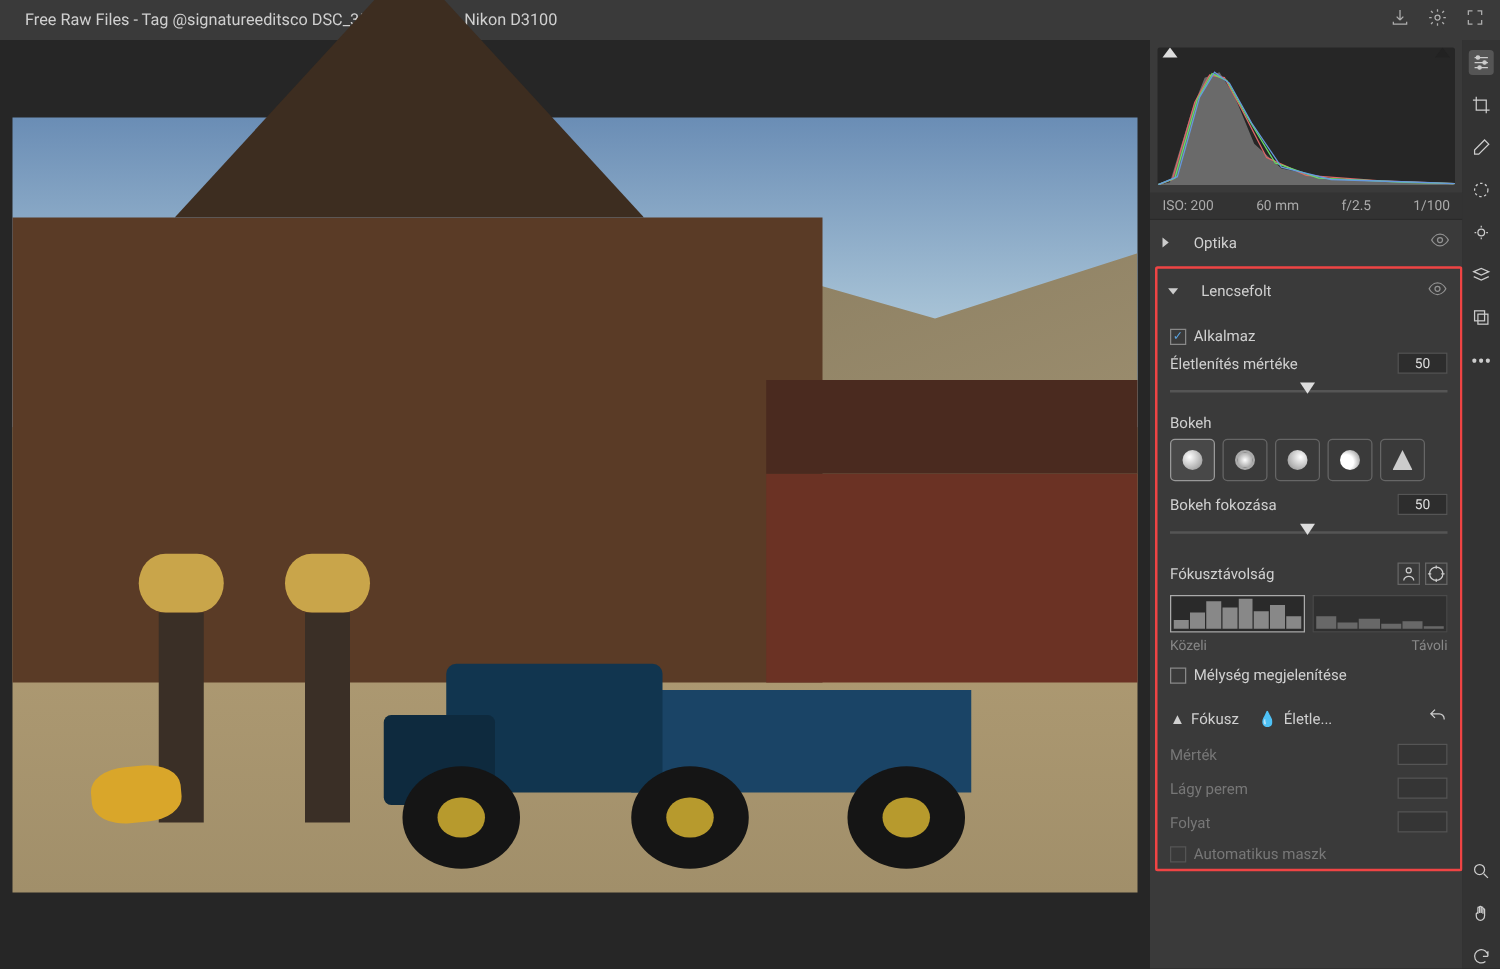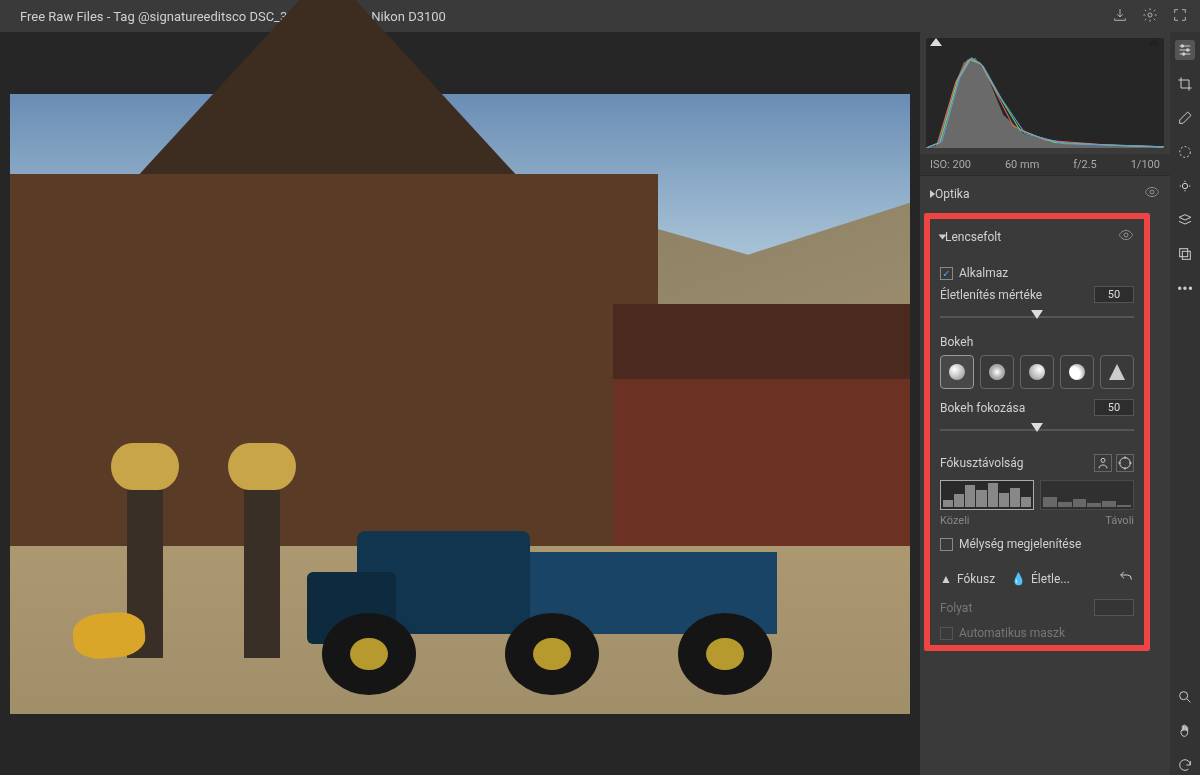--- a/index.html
+++ b/index.html
@@ -38,27 +38,27 @@
   .right { width: 250px; background: #3a3a3a; display: flex; flex-direction: column; }
   
   .histogram { height: 110px; background: #262626; position: relative; margin: 6px; border-radius: 2px; overflow:hidden;}
   .histogram .marker-top{ position:absolute; top:0; left:4px; width:0;height:0;border-left:6px solid transparent;border-right:6px solid transparent;border-bottom:8px solid #ddd;}
   .histogram .marker-top.r{ left:auto; right:4px; border-bottom-color:#222;}
   .histogram svg{width:100%;height:100%;}
   
   .meta { display:flex; justify-content:space-between; padding:4px 10px; font-size:11px; color:#aaa; background:#333;}
   
   .panel-section { border-top: 1px solid #2a2a2a; }
-  .section-head { display:flex; align-items:center; gap:0; padding:8px 10px; cursor:pointer; }
+  .section-head { display:flex; align-items:center; gap:20px; padding:8px 10px; cursor:pointer; }
   .chev{ width:0;height:0;border-top:4px solid transparent;border-bottom:4px solid transparent;border-left:5px solid #ccc; }
   .chev.down { transform: rotate(90deg); }
   .section-head .spacer{flex:1;}
   .eye { opacity:.6; }
 
-  .highlighted { border: 6px solid #ef4444; margin: 2px 20px 0 4px; border-radius: 2px; }
+  .highlighted { border: 2px solid #ef4444; margin: 2px 0 0 4px; border-radius: 2px; }
   .pad { padding: 6px 10px; }
   .row { display:flex; align-items:center; gap:6px; margin:6px 0; }
   .row label{flex:1;}
   .val-box { width:40px; background:#2d2d2d; border:1px solid #555; color:#ddd; font-size:11px; text-align:center; padding:1px 0;}
   .slider { position:relative; height:14px; }
   .slider .track{position:absolute; left:0; right:0; top:50%; height:2px; background:#555;}
   .slider .thumb{position:absolute; top:1px; width:0;height:0;border-left:6px solid transparent;border-right:6px solid transparent;border-top:9px solid #ddd;}
   
   .bokeh-row{ display:flex; gap:6px; margin:6px 0 10px 0; }
   .bokeh-btn{ width:36px;height:34px;border:1px solid #666;border-radius:4px;display:flex;align-items:center;justify-content:center;cursor:pointer;background:#3a3a3a;}
@@ -278,20 +278,28 @@
         <div class="tab">
           <span>💧</span>
           <span>Életle...</span>
         </div>
         <span class="spacer"></span>
         <span><svg class="ico" viewBox="0 0 24 24">
               <path d="M9 14l-5-5 5-5M4 9h10a6 6 0 016 6v1"></path>
             </svg></span>
       </div>
       <div class="dis-row">
+        <span>Mérték</span>
+          <input class="val-box" style="">
+      </div>
+      <div class="dis-row">
+        <span>Lágy perem</span>
+          <input class="val-box" style="">
+      </div>
+      <div class="dis-row">
         <span>Folyat</span>
           <input class="val-box" style="">
       </div>
       <div class="dis-row">
         <span style="display:flex;gap:6px;align-items:center;">
             <span class="check" style="border-color:#555"></span>
             <span>Automatikus maszk</span>
           </span>
       </div>
     </div>

